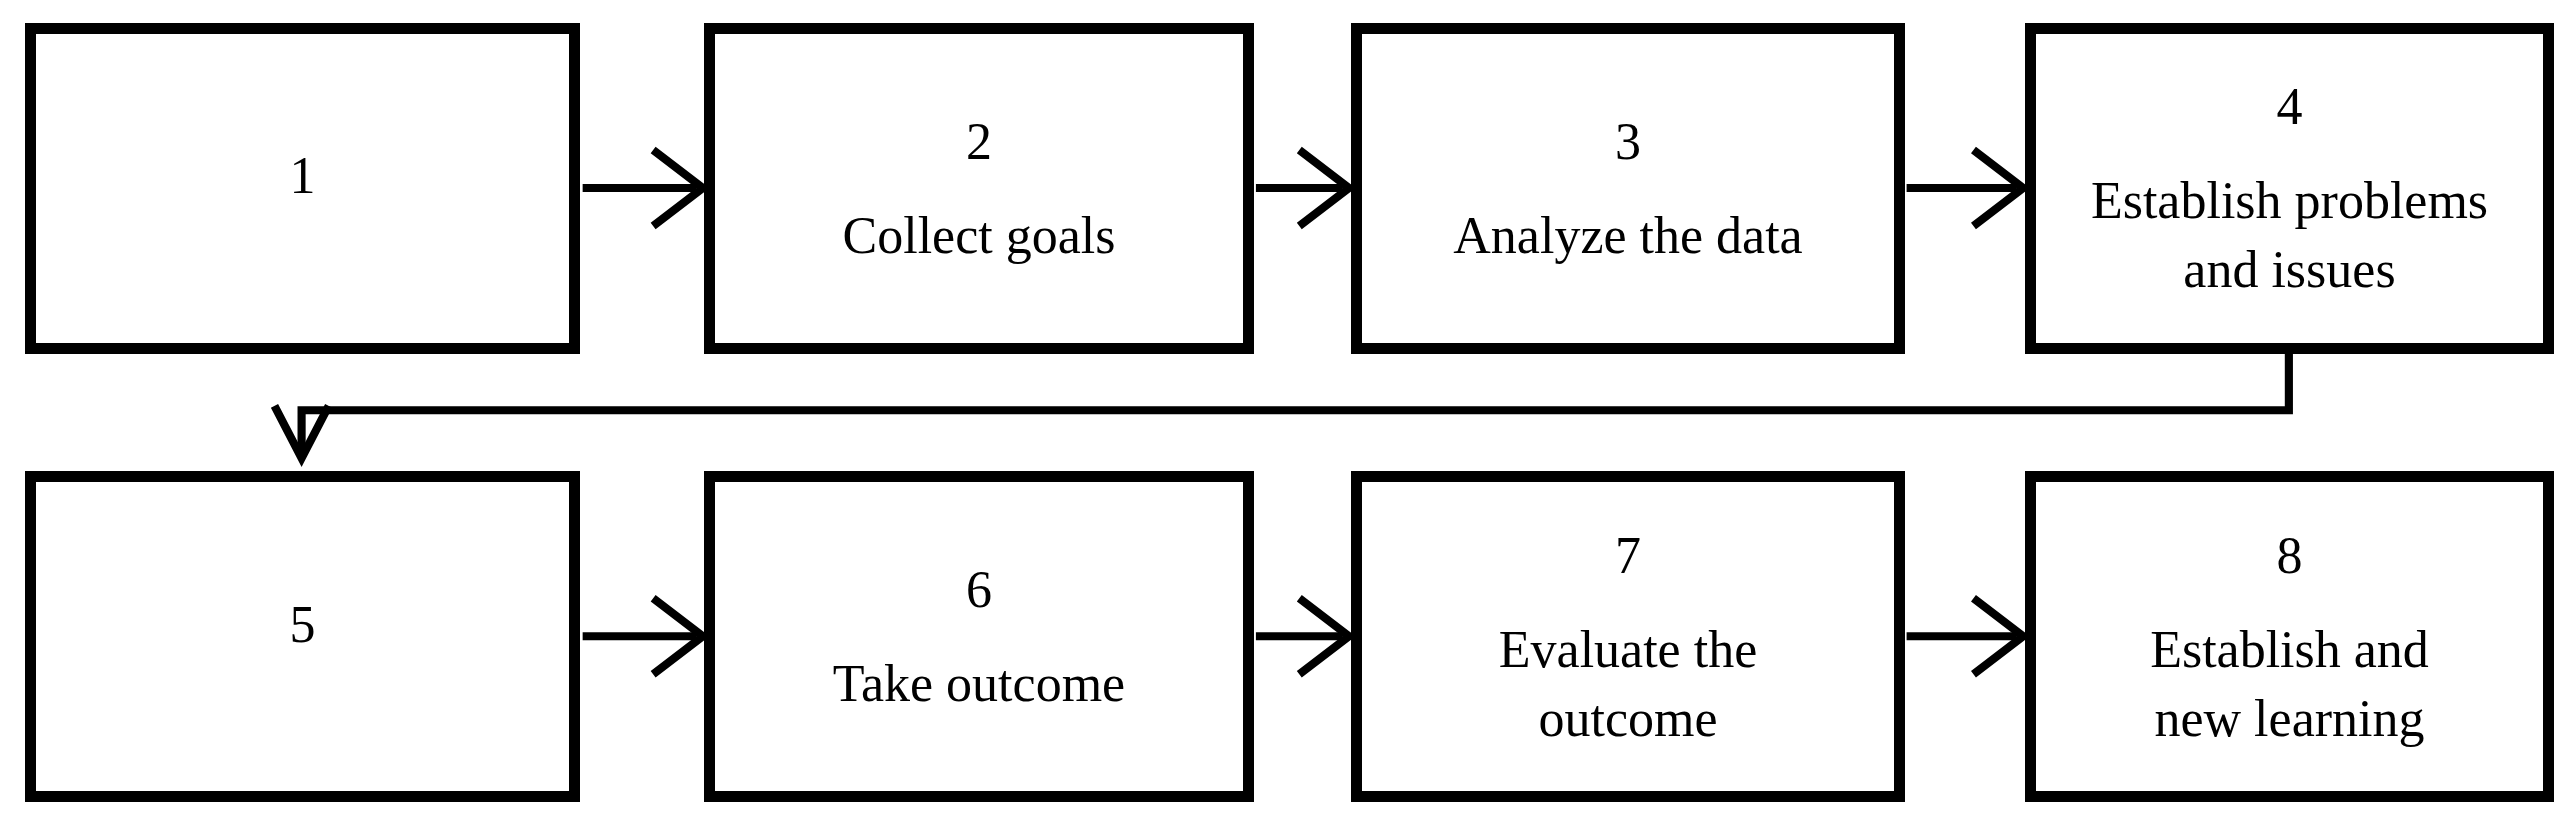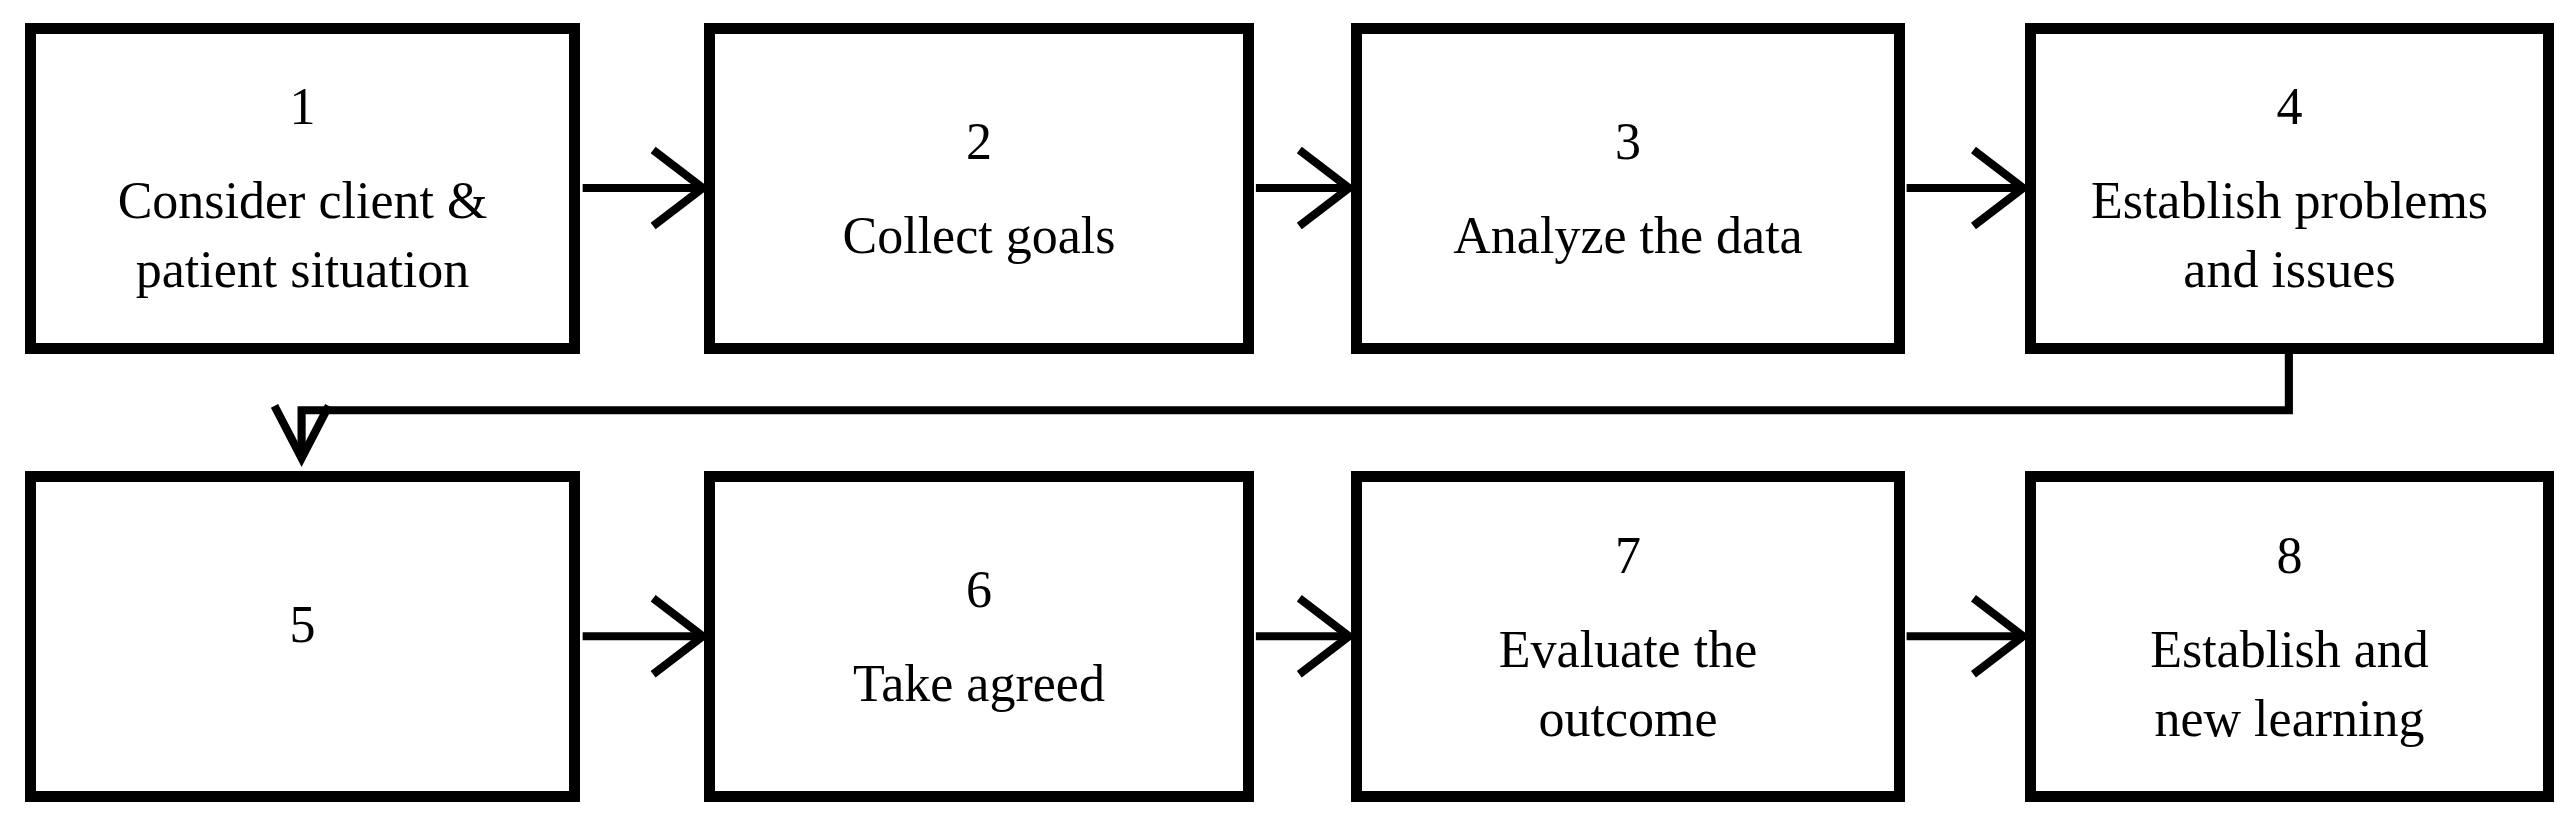--- a/index.html
+++ b/index.html
@@ -76,22 +76,20 @@
     <path d="M 644 704 H 770"></path>
     <path d="M 722 662 L 777 704 L 722 746"></path>
     <path d="M 1389 704 H 1485"></path>
     <path d="M 1437 662 L 1492 704 L 1437 746"></path>
     <path d="M 2109 704 H 2231"></path>
     <path d="M 2183 662 L 2238 704 L 2183 746"></path>
   </svg>
 
   <div class="step-box row1 col1">
     <div class="step-number">1</div>
-    <div class="step-label">Consider client &amp;
-patient situation</div>
   </div>
 
   <div class="step-box row1 col2">
     <div class="step-number">2</div>
     <div class="step-label">Collect goals</div>
   </div>
 
   <div class="step-box row1 col3">
     <div class="step-number">3</div>
     <div class="step-label">Analyze the data</div>
@@ -102,21 +100,21 @@
     <div class="step-label">Establish problems
 and issues</div>
   </div>
 
   <div class="step-box row2 col1">
     <div class="step-number">5</div>
   </div>
 
   <div class="step-box row2 col2">
     <div class="step-number">6</div>
-    <div class="step-label">Take agreed</div>
+    <div class="step-label">Take outcome</div>
   </div>
 
   <div class="step-box row2 col3">
     <div class="step-number">7</div>
     <div class="step-label">Evaluate the
 outcome</div>
   </div>
 
   <div class="step-box row2 col4">
     <div class="step-number">8</div>

